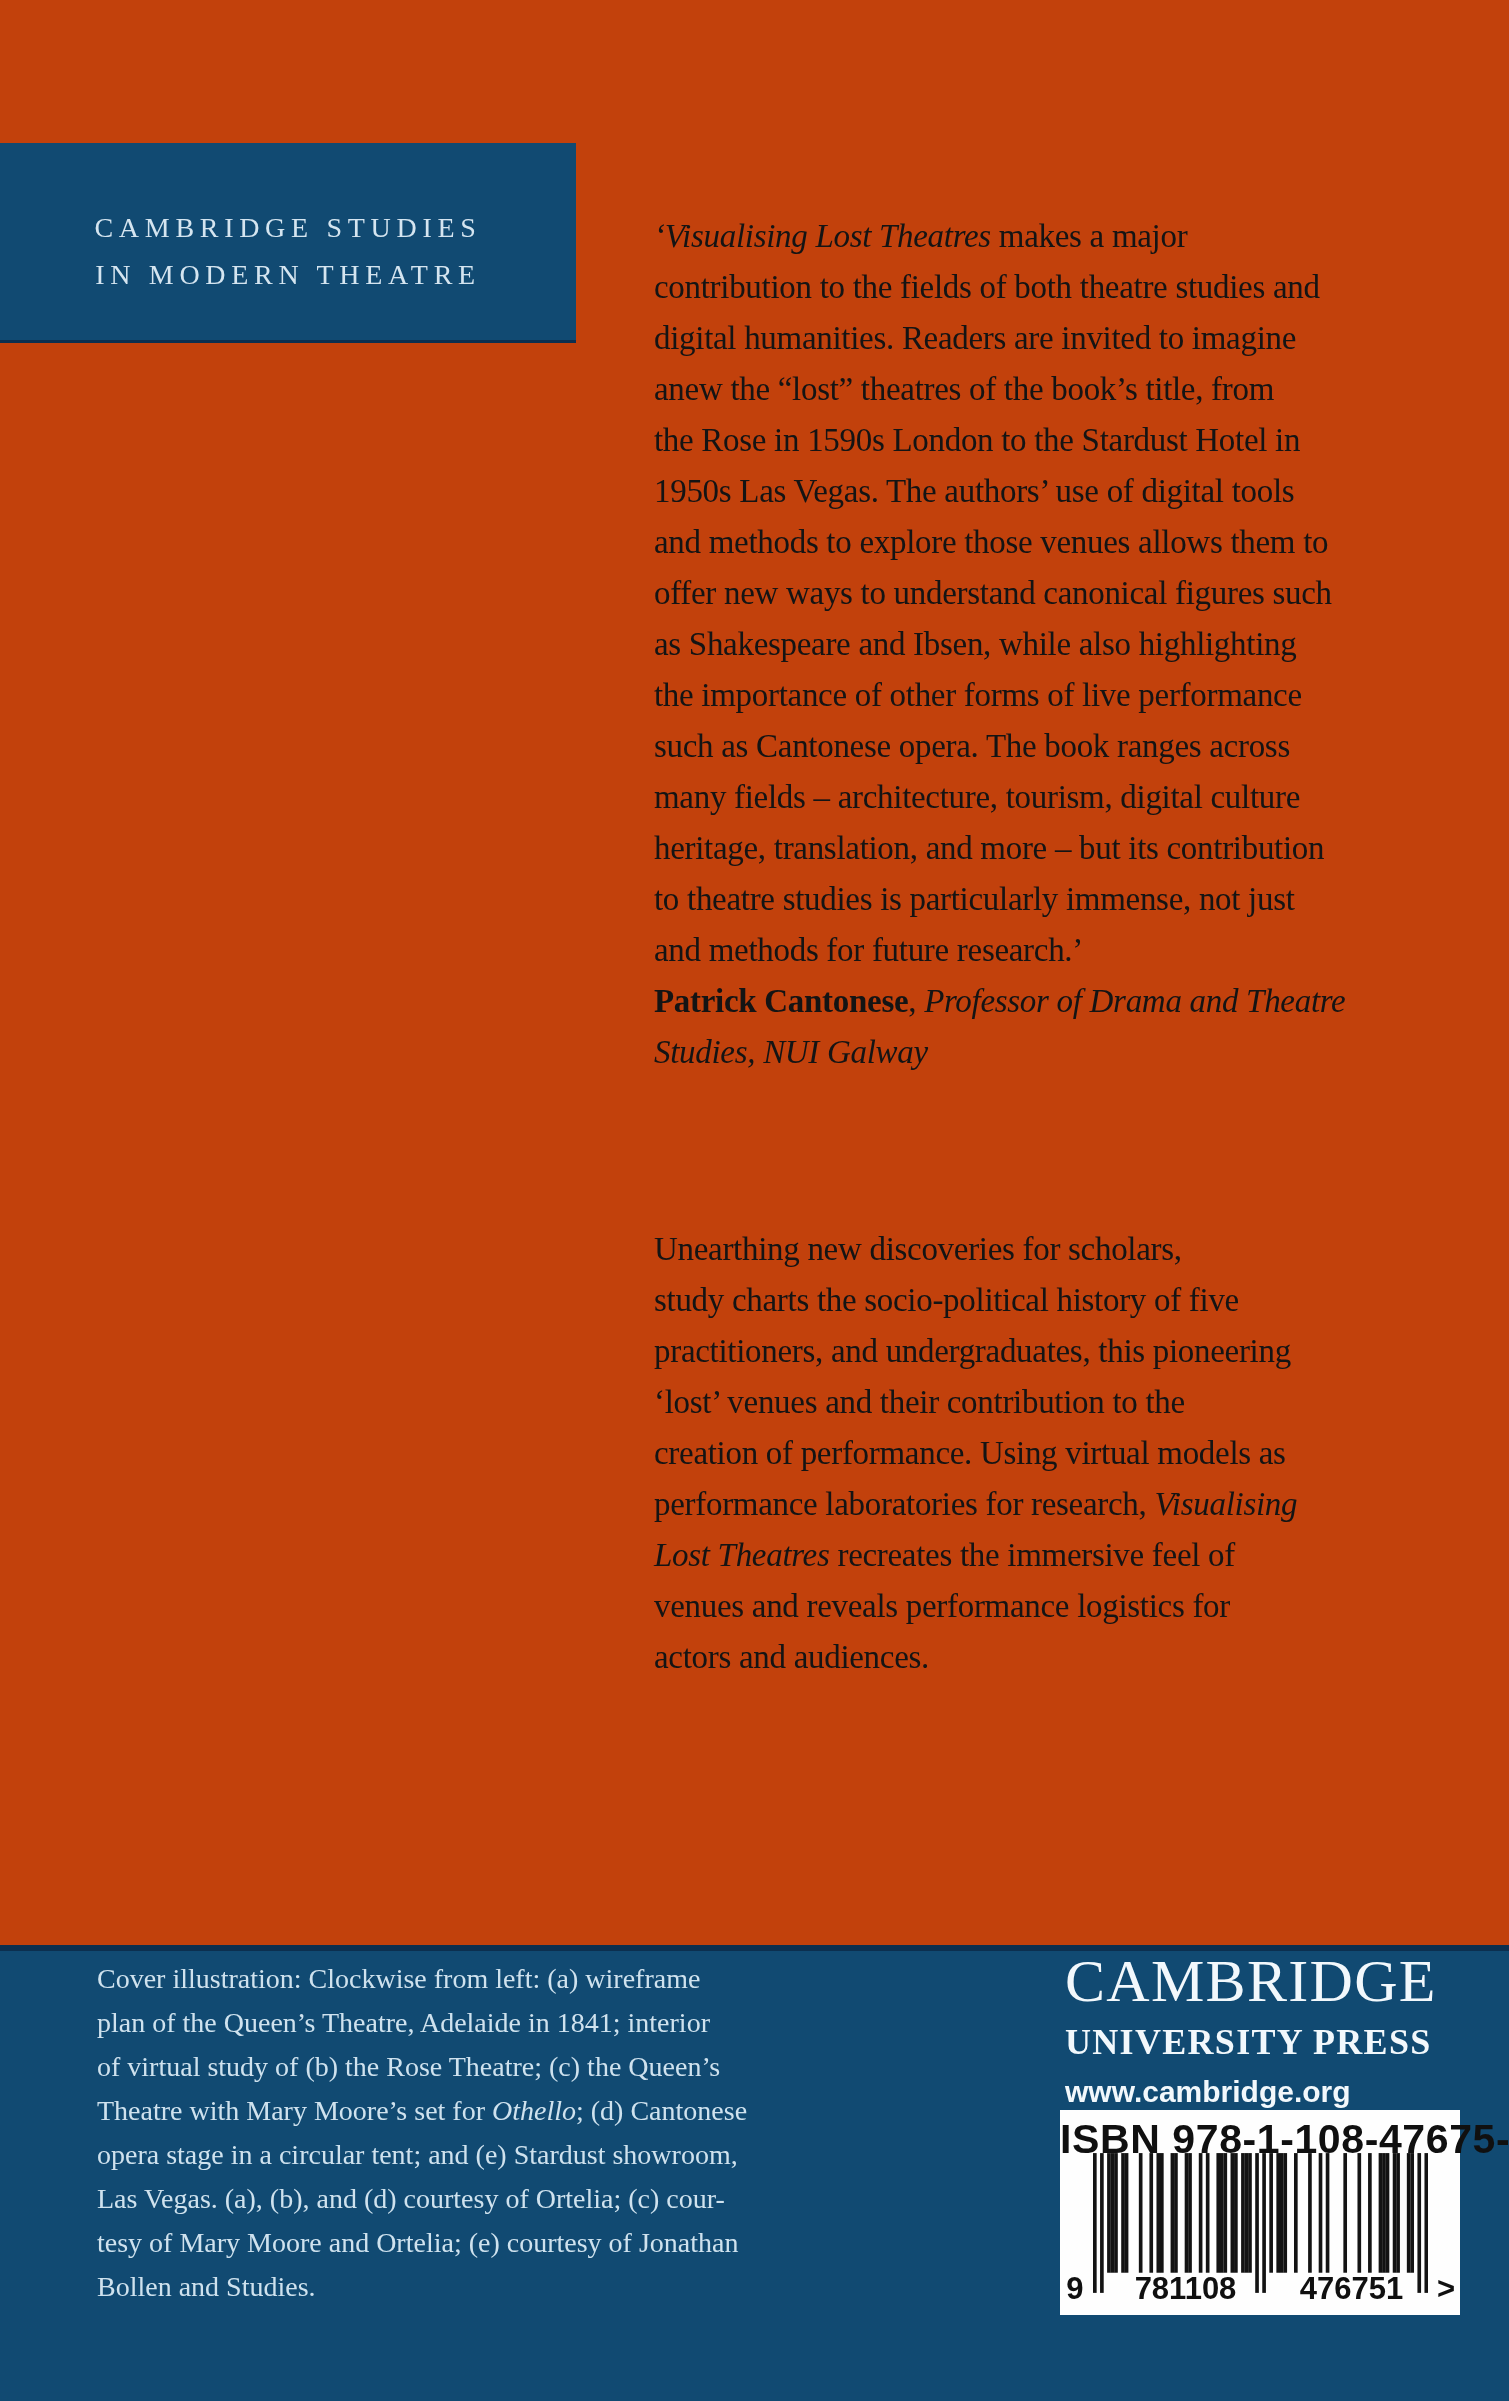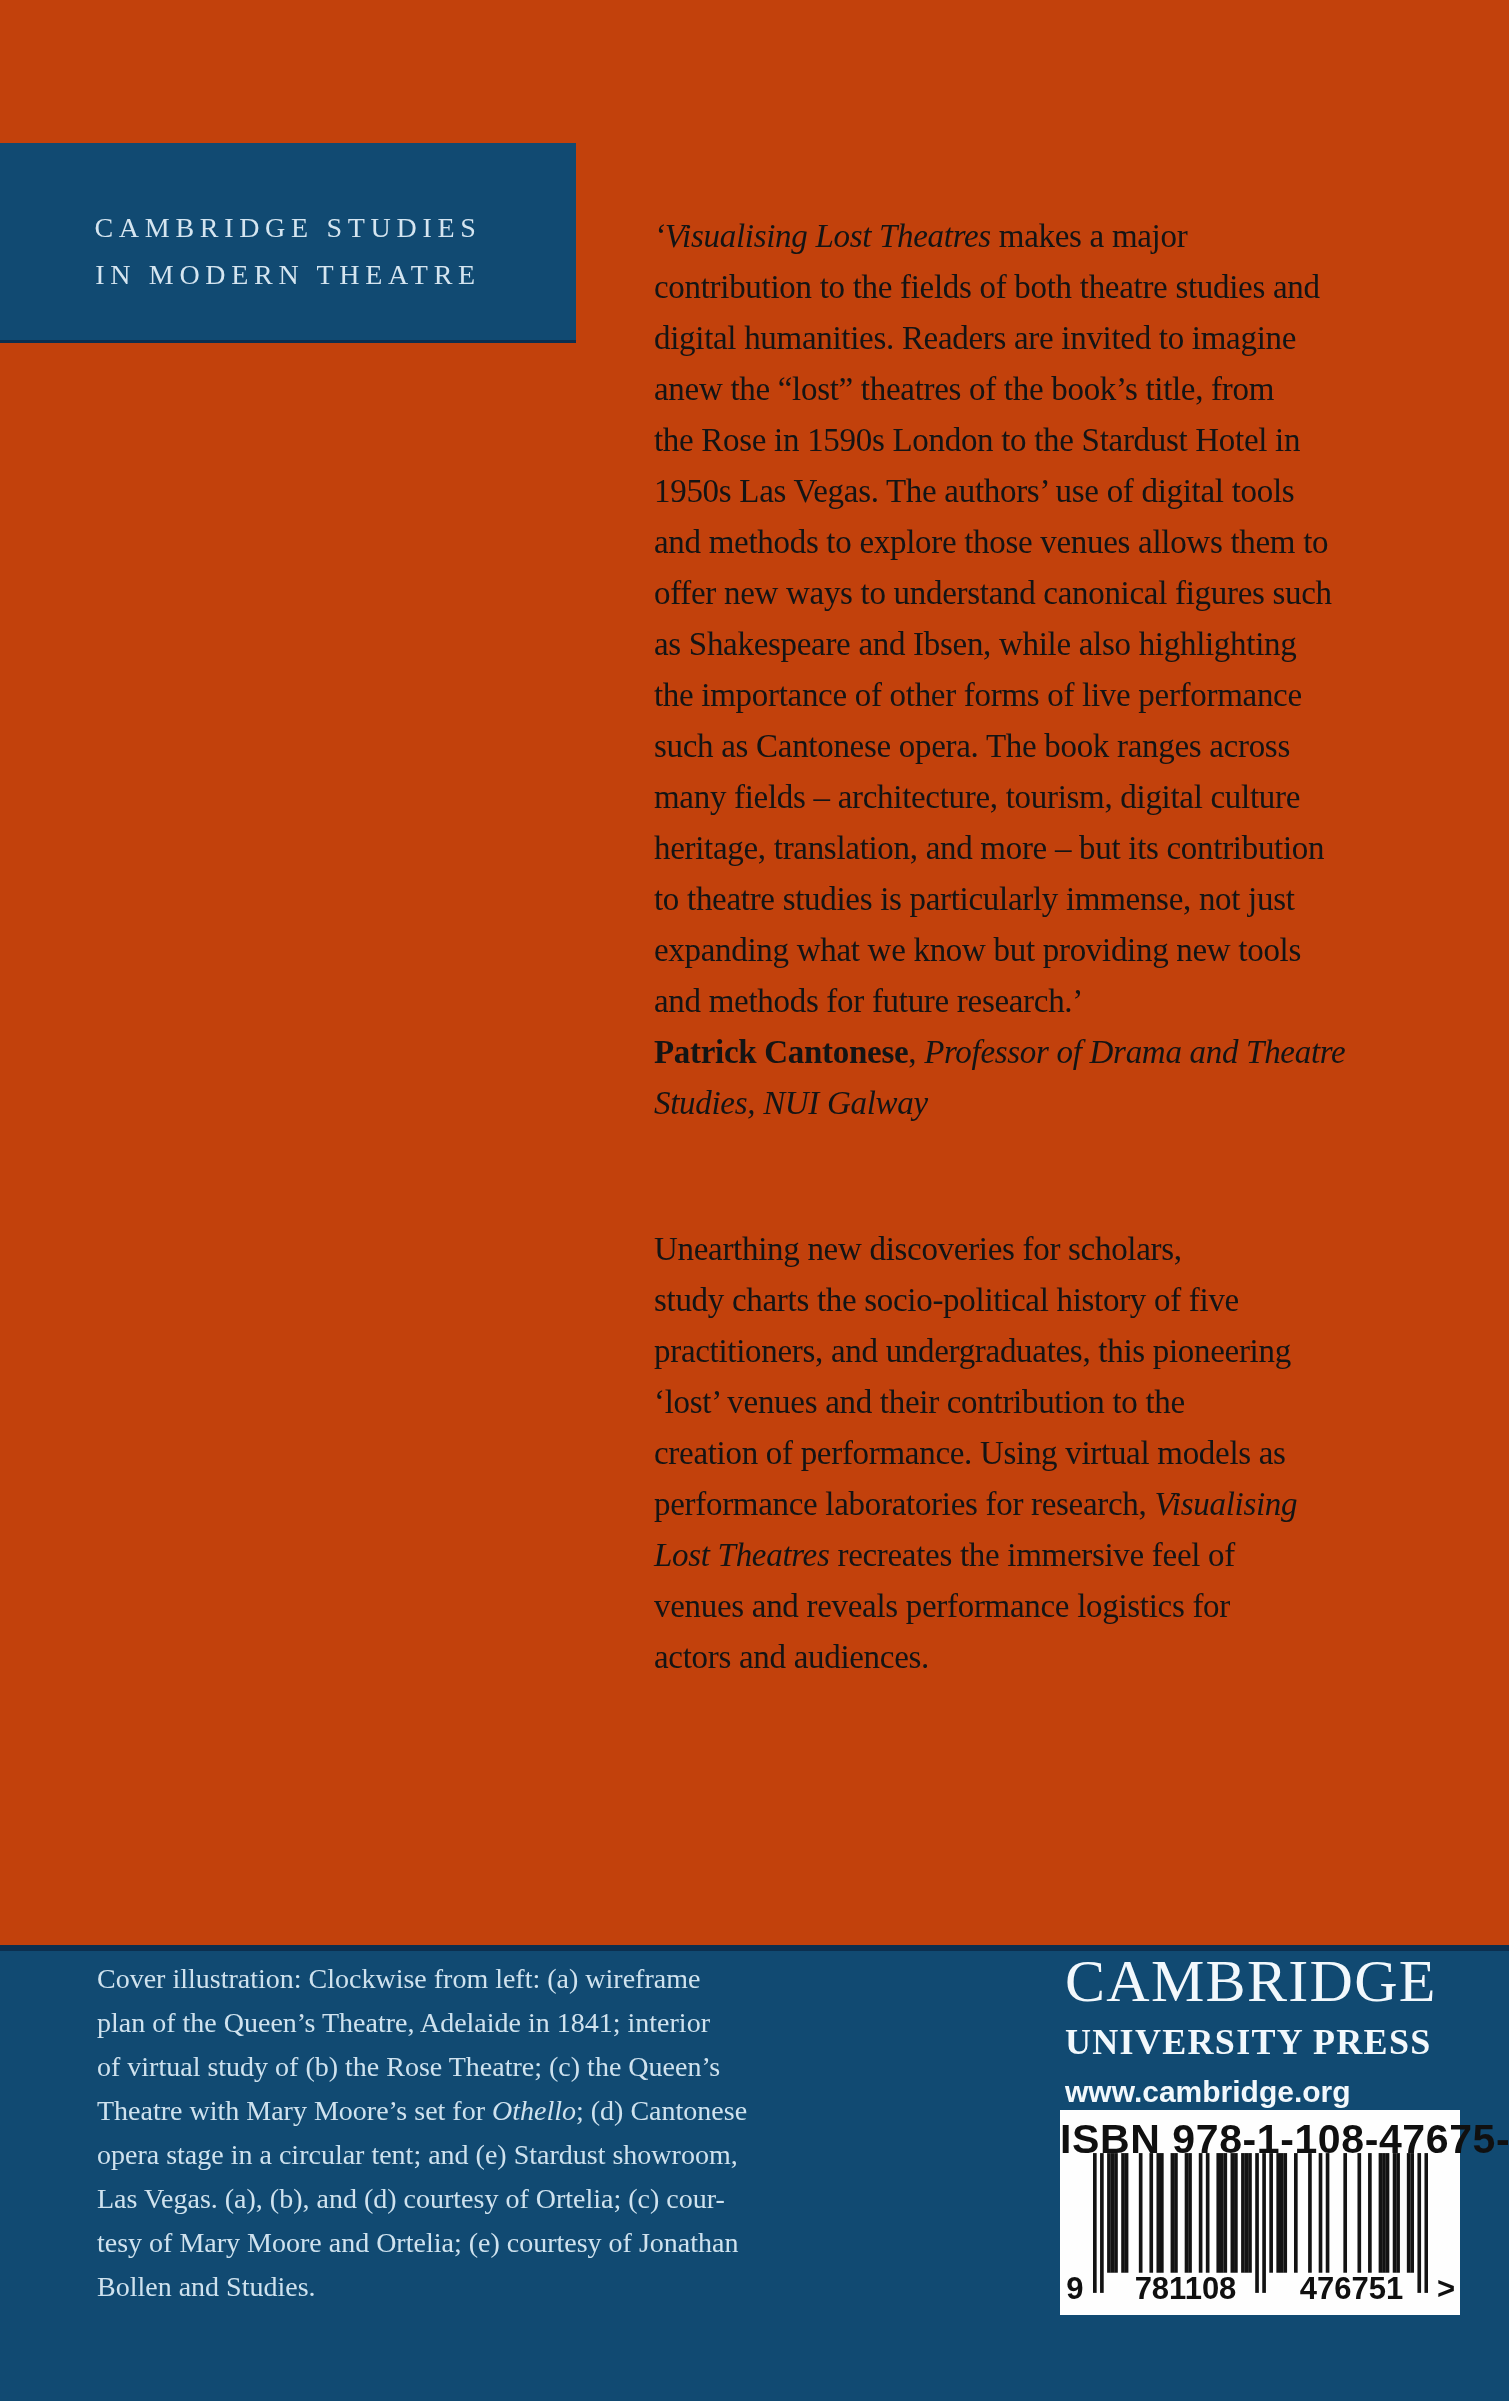--- a/index.html
+++ b/index.html
@@ -105,21 +105,20 @@
       <div class="line"><span class="seg-n">the Rose in 1590s London to the Stardust Hotel in</span></div>
       <div class="line"><span class="seg-n">1950s Las Vegas. The authors’ use of digital tools</span></div>
       <div class="line"><span class="seg-n">and methods to explore those venues allows them to</span></div>
       <div class="line"><span class="seg-n">offer new ways to understand canonical figures such</span></div>
       <div class="line"><span class="seg-n">as Shakespeare and Ibsen, while also highlighting</span></div>
       <div class="line"><span class="seg-n">the importance of other forms of live performance</span></div>
       <div class="line"><span class="seg-n">such as Cantonese opera. The book ranges across</span></div>
       <div class="line"><span class="seg-n">many fields – architecture, tourism, digital culture</span></div>
       <div class="line"><span class="seg-n">heritage, translation, and more – but its contribution</span></div>
       <div class="line"><span class="seg-n">to theatre studies is particularly immense, not just</span></div>
-      <div class="line"><span class="seg-n">expanding what we know but providing new tools</span></div>
       <div class="line"><span class="seg-n">and methods for future research.’</span></div>
       <div class="line"><span class="seg-b">Patrick Cantonese</span><span class="seg-n">, </span><span class="seg-i">Professor of Drama and Theatre</span></div>
       <div class="line"><span class="seg-i">Studies, NUI Galway</span></div>
     </div>
 
   <div class="desc-block textcol">
       <div class="line"><span class="seg-n">Unearthing new discoveries for scholars,</span></div>
       <div class="line"><span class="seg-n">study charts the socio-political history of five</span></div>
       <div class="line"><span class="seg-n">practitioners, and undergraduates, this pioneering</span></div>
       <div class="line"><span class="seg-n">‘lost’ venues and their contribution to the</span></div>

